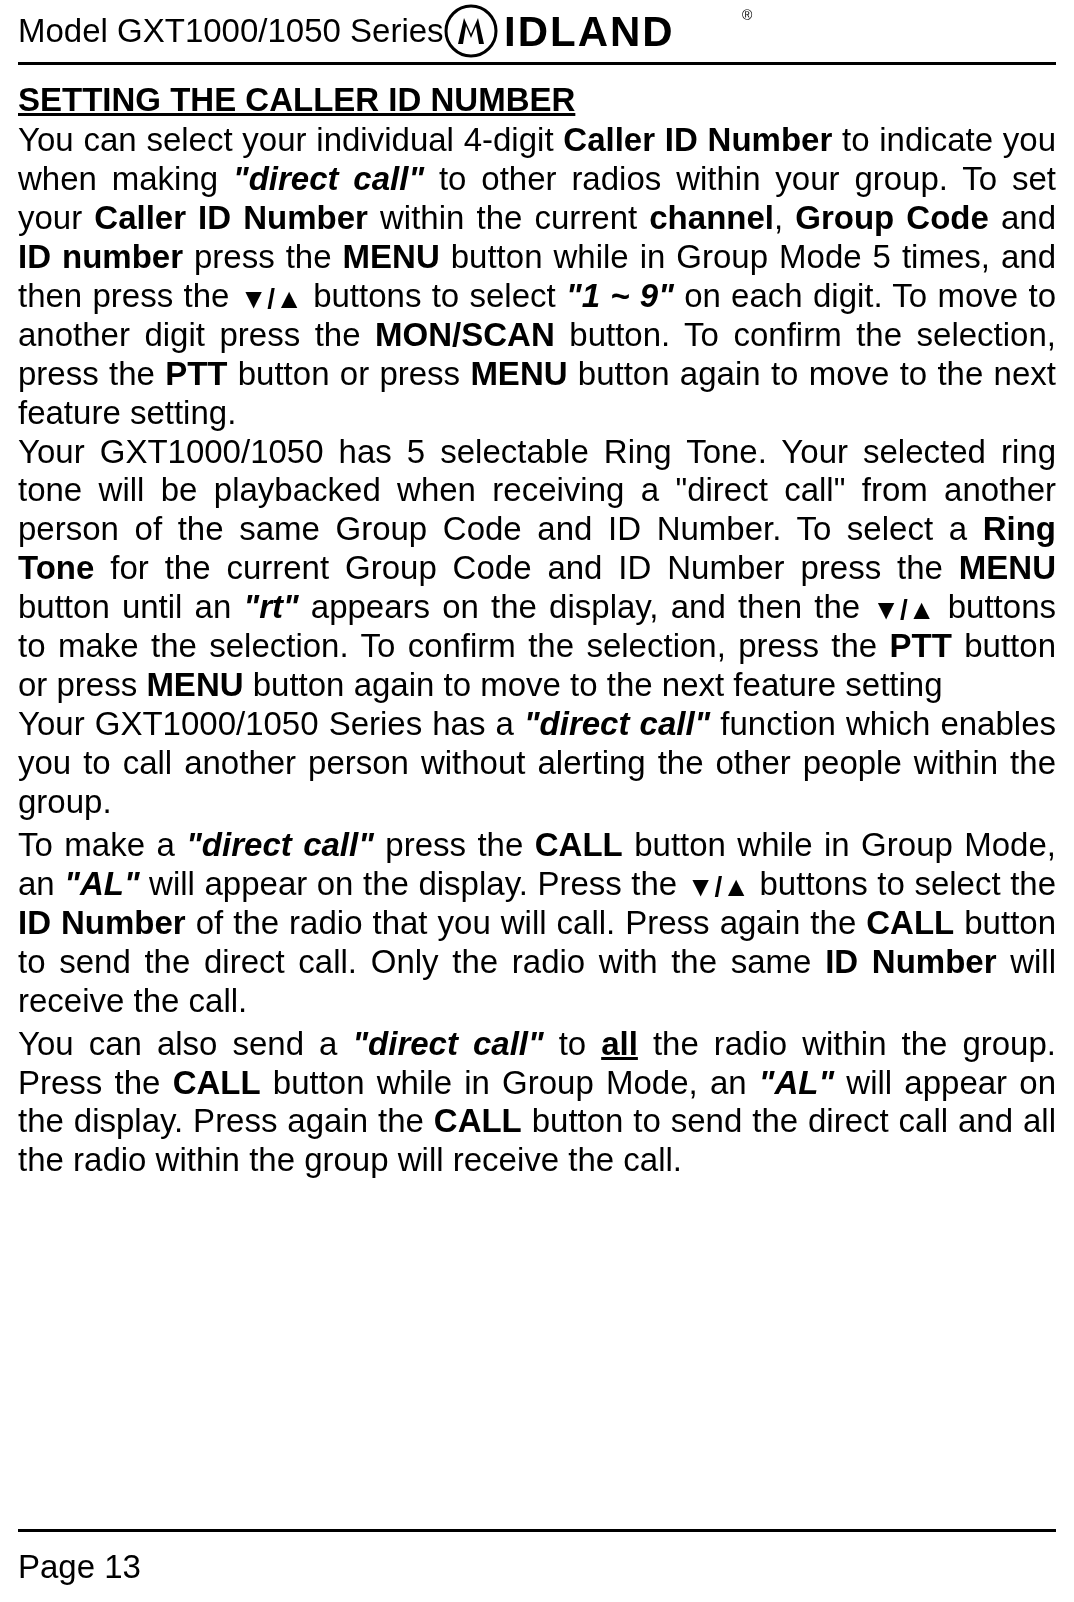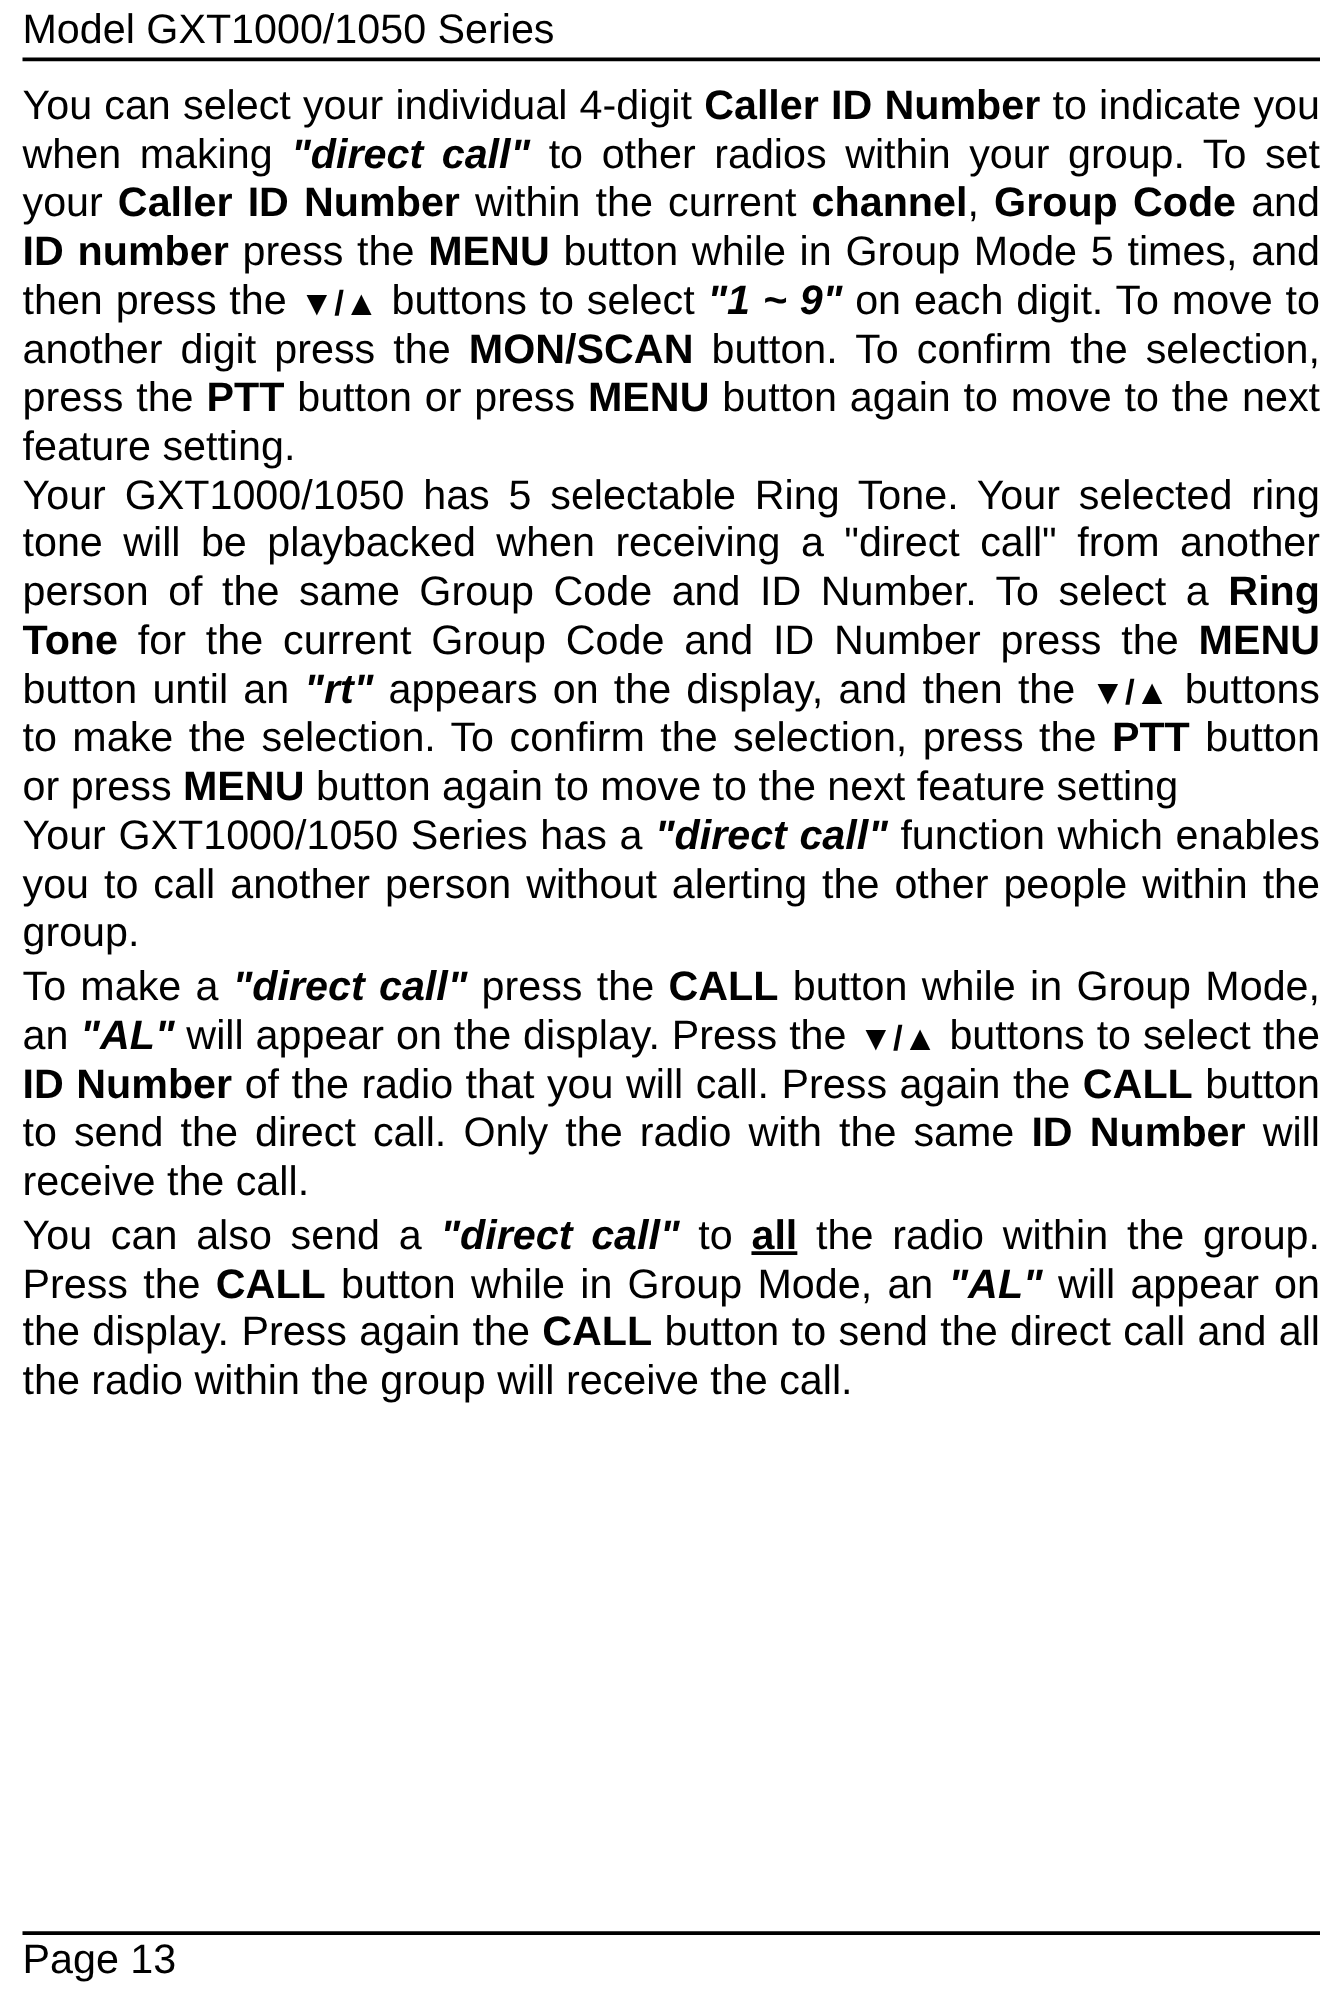--- a/index.html
+++ b/index.html
@@ -65,35 +65,46 @@
       font-weight: bold;
       vertical-align: middle;
       font-size: 28px;
     }
     .footer {
       position: absolute;
       bottom: 16px;
       left: 18px;
       right: 18px;
       border-top: 3px solid #000;
-      padding-top: 0;
+      padding-top: 16px;
       display: flex;
       justify-content: space-between;
       font-size: 33px;
     }
     .underline { text-decoration: underline; }
   </style>
 </head>
 <body>
 
 <div class="header">
   <div class="model">Model GXT1000/1050 Series</div>
+  <div class="logo">
+    <svg viewBox="0 0 310 54">
+      <g fill="#000">
+        <circle cx="27" cy="27" r="25" fill="none" stroke="#000" stroke-width="3"></circle>
+        <path d="M14 40 L20 14 L27 30 L34 14 L40 40 L35 40 L32 22 L27 34 L22 22 L19 40 Z"></path>
+        <text x="60" y="42" font-family="Arial" font-weight="bold" font-size="42" letter-spacing="2">IDLAND</text>
+        <text x="298" y="16" font-family="Arial" font-size="14">®</text>
+      </g>
+    </svg>
+  </div>
 </div>
 
 <div>
+  <div class="section-title">SETTING THE CALLER ID NUMBER</div>
   <p class="body-text">
     <span>You can select your individual 4-digit </span><b>Caller ID Number</b><span> to indicate you when making </span><b><i>"direct call"</i></b><span> to other radios within your group. To set your </span><b>Caller ID Number</b><span> within the current </span><b>channel</b><span>, </span><b>Group Code</b><span> and </span><b>ID number</b><span> press the </span><b>MENU</b><span> button while in Group Mode 5 times, and then press the </span><span class="arrows">▼/▲</span><span> buttons to select </span><b><i>"1 ~ 9"</i></b><span> on each digit. To move to another digit press the </span><b>MON/SCAN</b><span> button. To confirm the selection, press the </span><b>PTT</b><span> button or press </span><b>MENU</b><span> button again to move to the next feature setting.</span>
   </p>
 </div>
 
 <div>
   <p class="body-text">
     <span>Your GXT1000/1050 has 5 selectable Ring Tone. Your selected ring tone will be playbacked when receiving a "direct call" from another person of the same Group Code and ID Number.  To select a </span><b>Ring Tone</b><span> for the current Group Code and ID Number press the </span><b>MENU</b><span> button until an </span><b><i>"rt"</i></b><span> appears on the display, and then the </span><span class="arrows">▼/▲</span><span> buttons to make the selection. To confirm the selection, press the </span><b>PTT</b><span> button or press </span><b>MENU</b><span> button again to move to the next feature setting</span>
   </p>
 </div>

